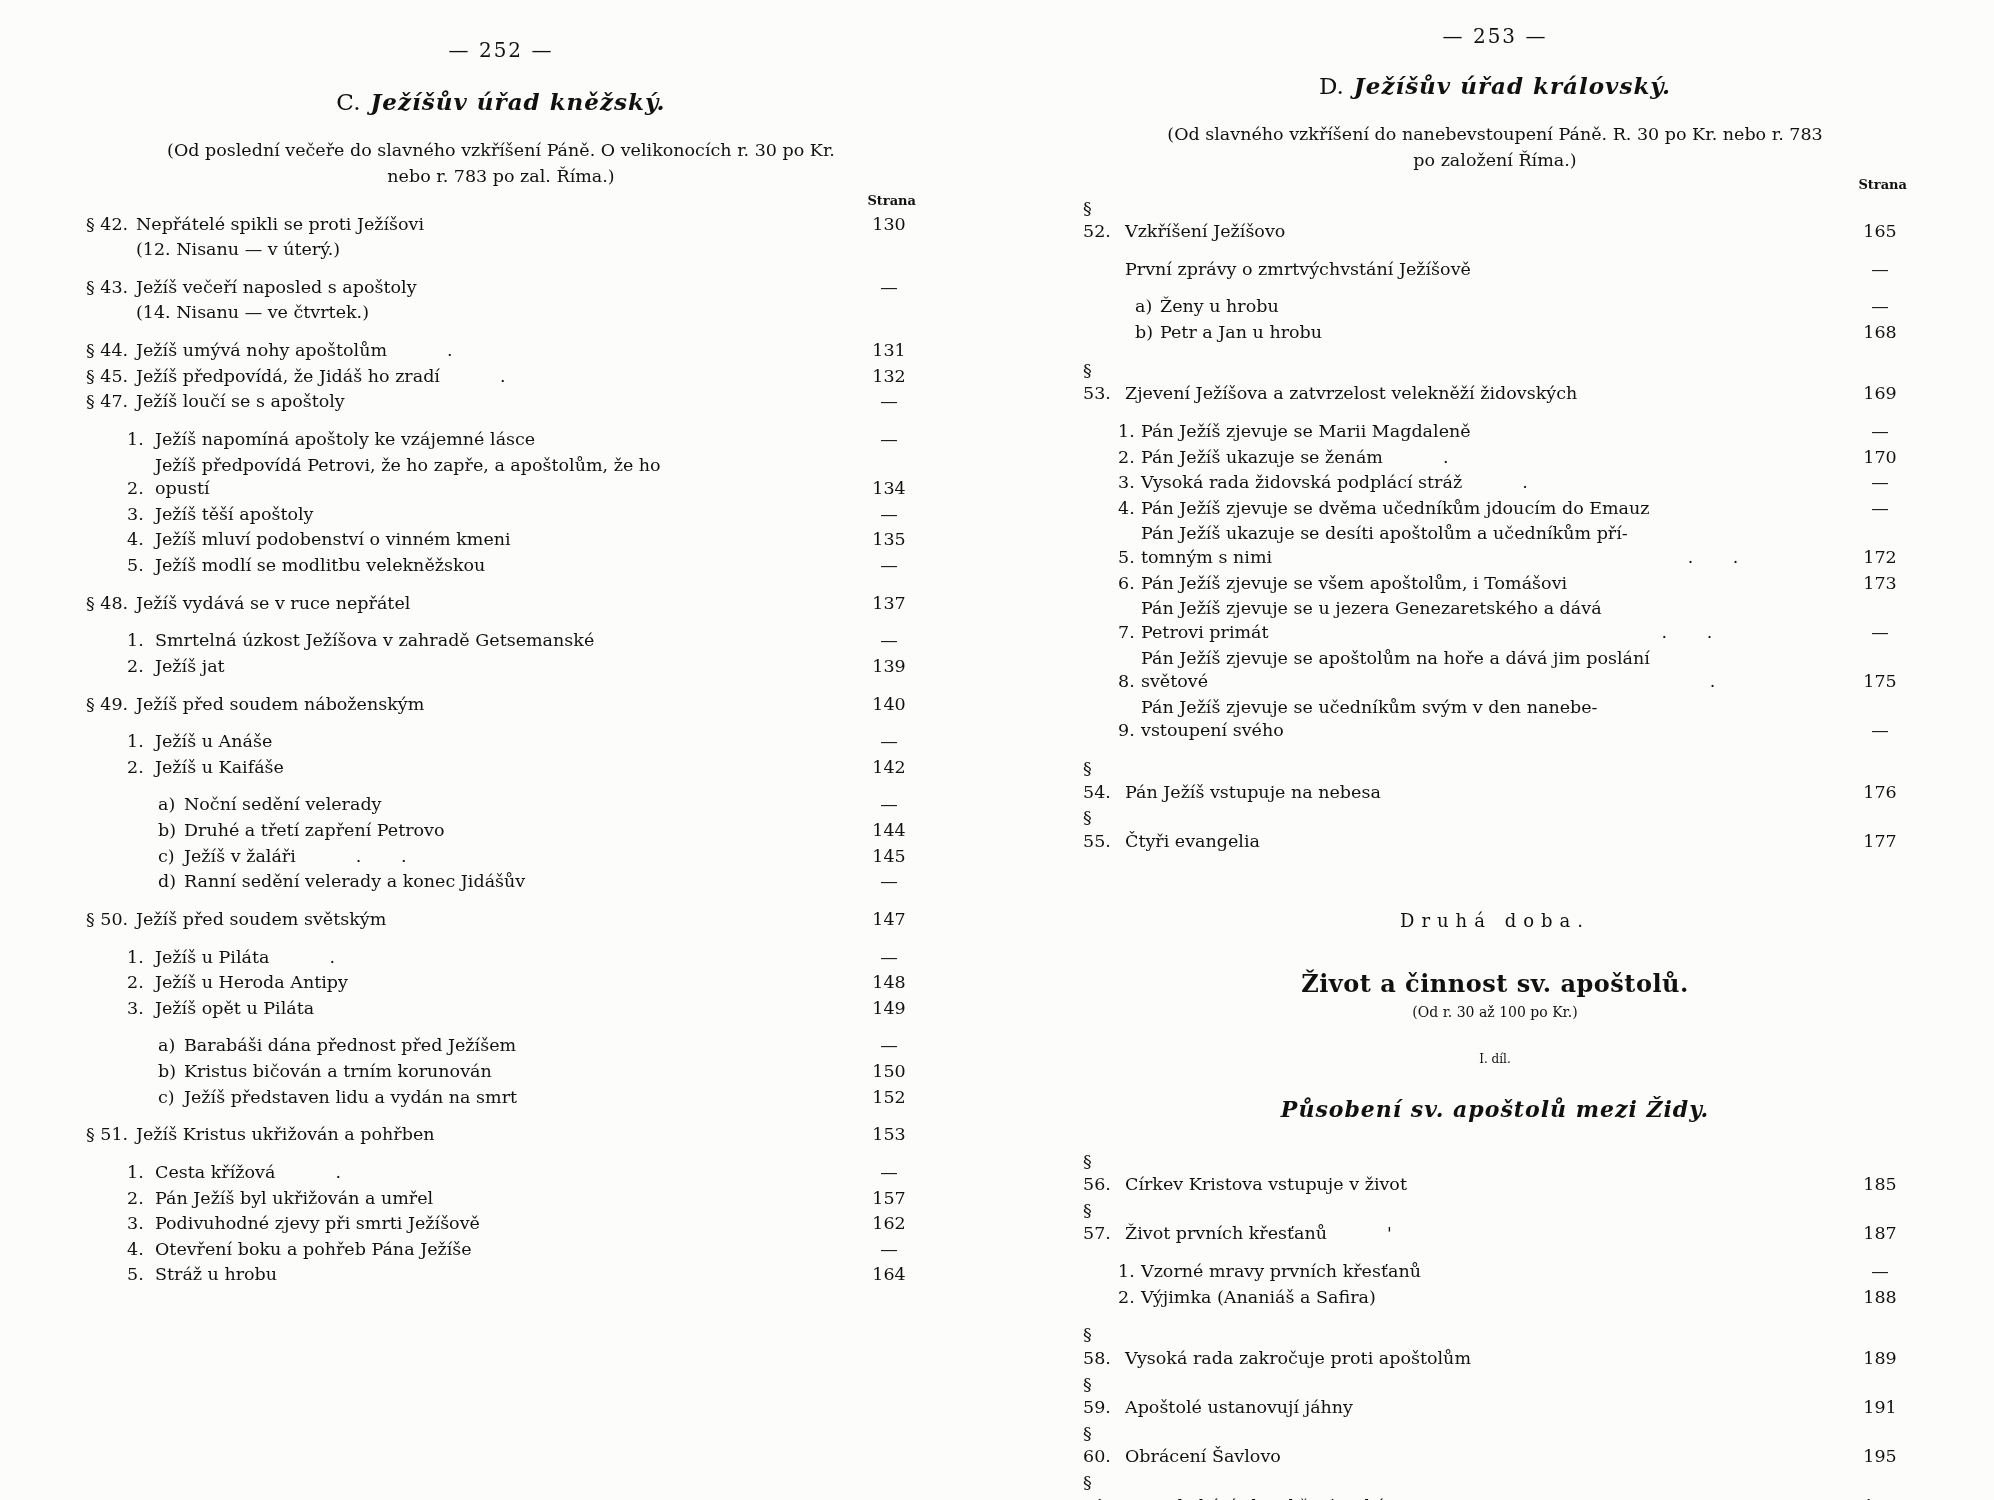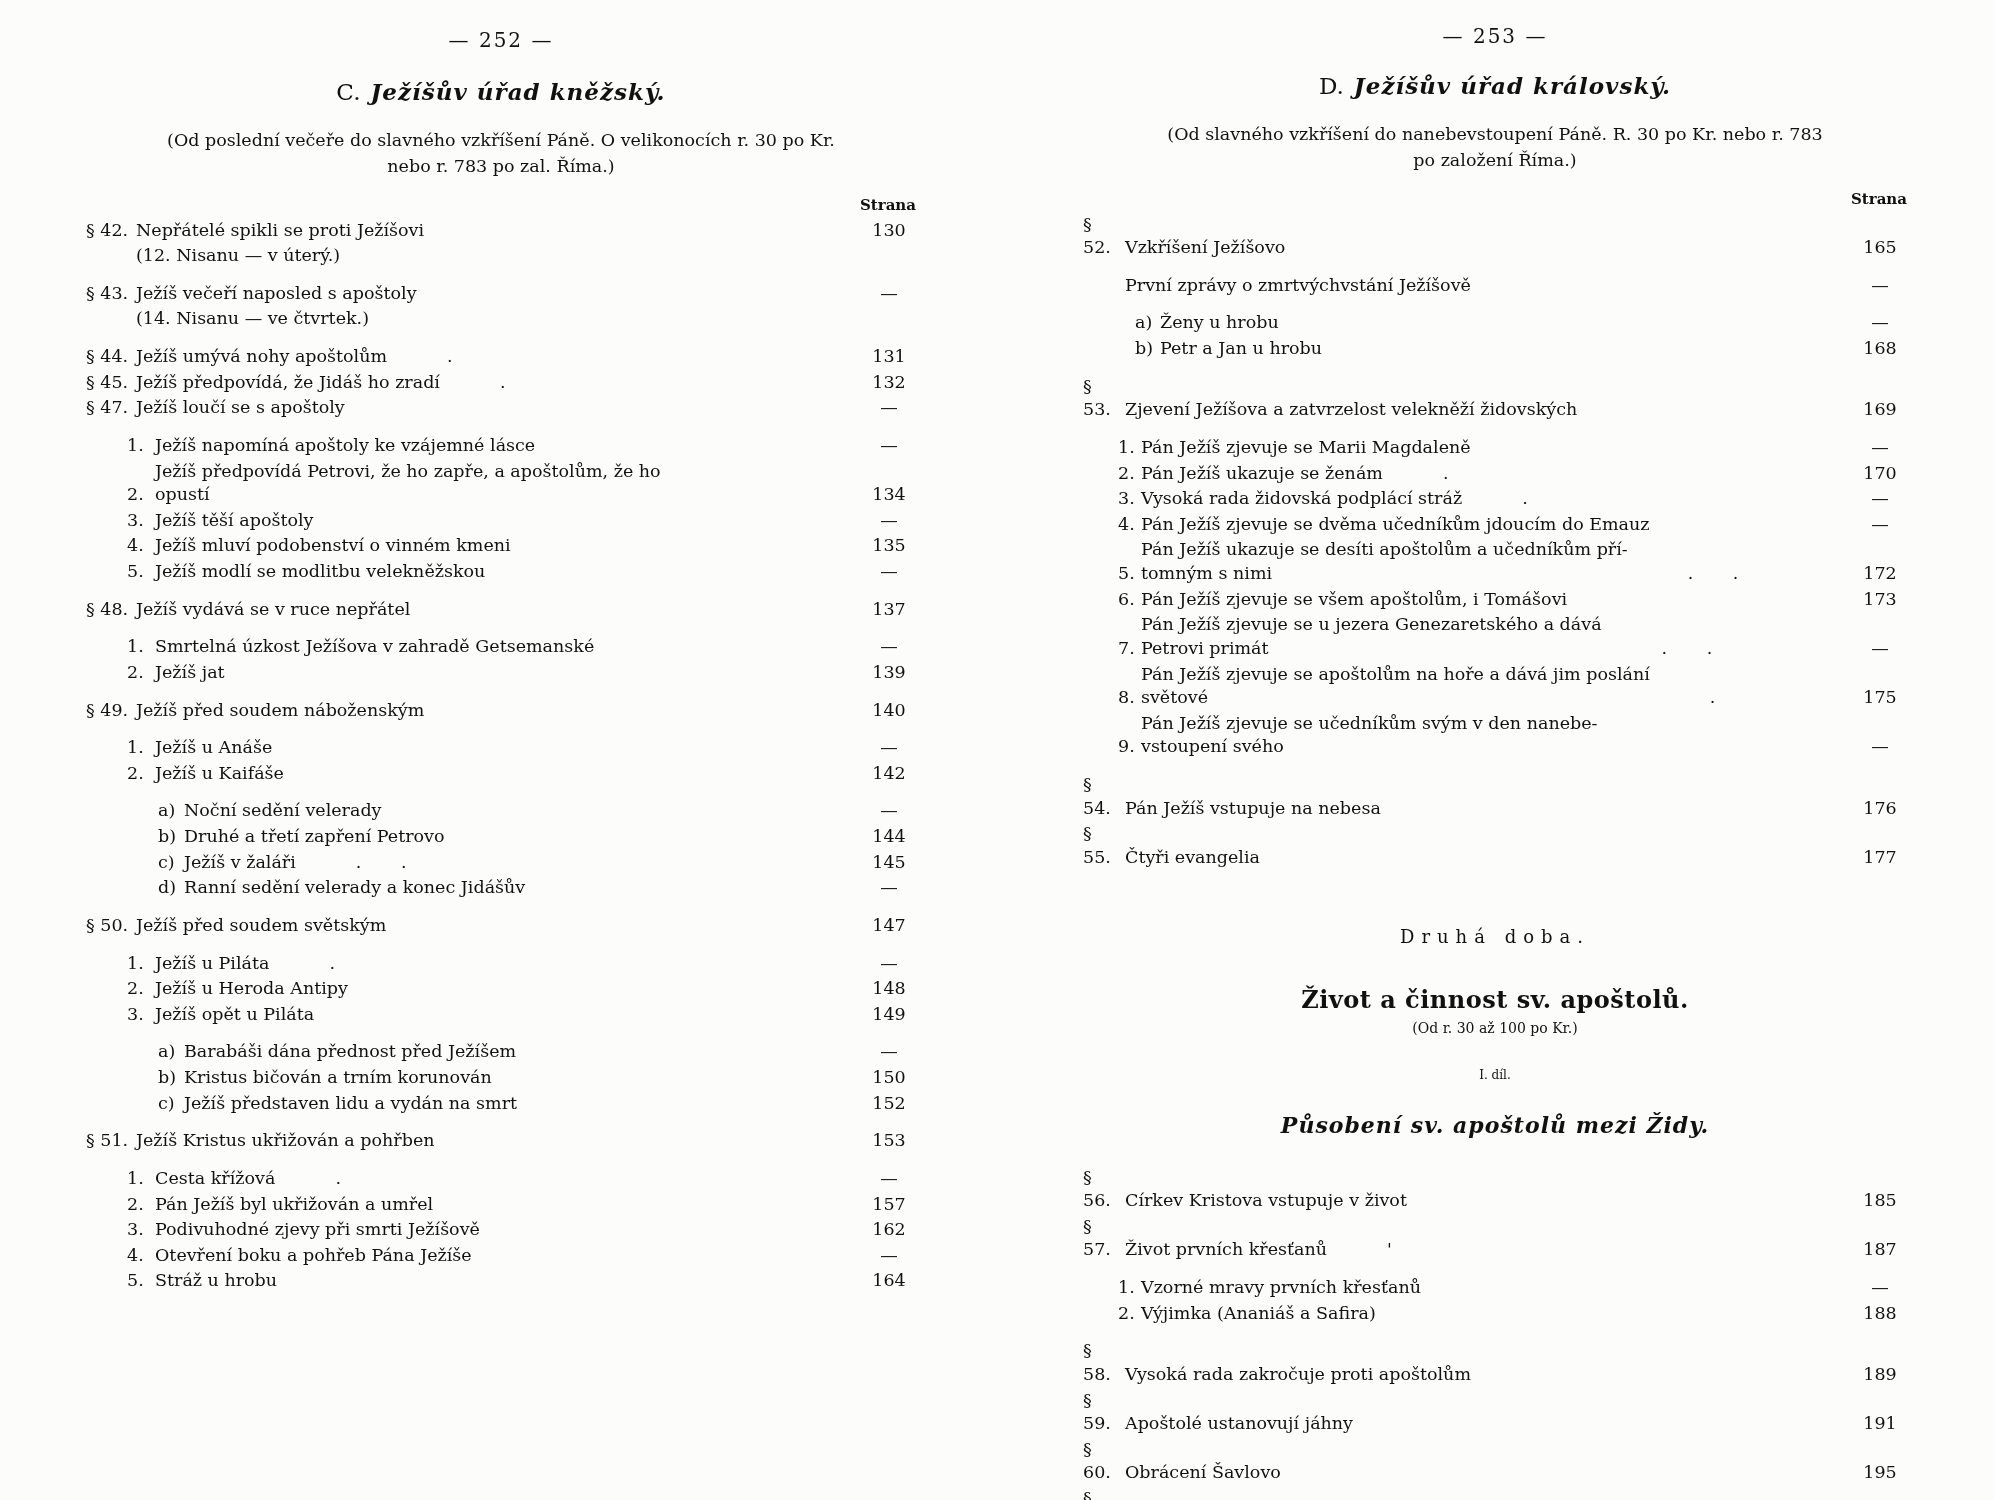--- a/index.html
+++ b/index.html
@@ -3,32 +3,32 @@
 <meta charset="utf-8">
 <style>
   html,body{margin:0;padding:0;}
   body{
     width:1994px;height:1500px;position:relative;
     background:#fcfcfa;color:#111;
     font-family:"DejaVu Serif", serif;
     overflow:hidden;
   }
   .page{position:absolute;}
-  .page-left{left:86px;top:28px;width:830px;}
+  .page-left{left:86px;top:38px;width:830px;}
   .page-right{left:1083px;top:24px;width:824px;}
 
   .pageno{text-align:center;font-size:20px;letter-spacing:2px;margin-bottom:26px;}
   .page-right .pageno{margin-bottom:24px;}
 
   .section-head{text-align:center;font-size:23px;margin-bottom:22px;}
   .section-head .prefix{font-style:normal;margin-right:10px;}
   .section-head .ital{font-style:italic;font-weight:bold;letter-spacing:1px;}
 
   .subtitle{text-align:center;font-size:17.5px;line-height:1.5;white-space:pre-wrap;margin-bottom:0;}
-  .strana{text-align:right;font-size:15px;font-weight:bold;margin:16px 0 5px 0;}
+  .strana{text-align:right;font-size:13px;font-weight:bold;margin:3px 0 5px 0;}
 
   .toc{font-size:17.5px;}
   .toc-row{display:flex;align-items:flex-end;line-height:1.35;margin-top:2px;}
   .toc-row.gap{margin-top:14px;}
   .lbl{flex:none;}
   .txt{white-space:pre-wrap;}
   .leader{flex:none;padding-left:60px;word-spacing:34px;}
   .num{flex:none;margin-left:auto;text-align:center;min-width:54px;padding-left:12px;}
 
   

